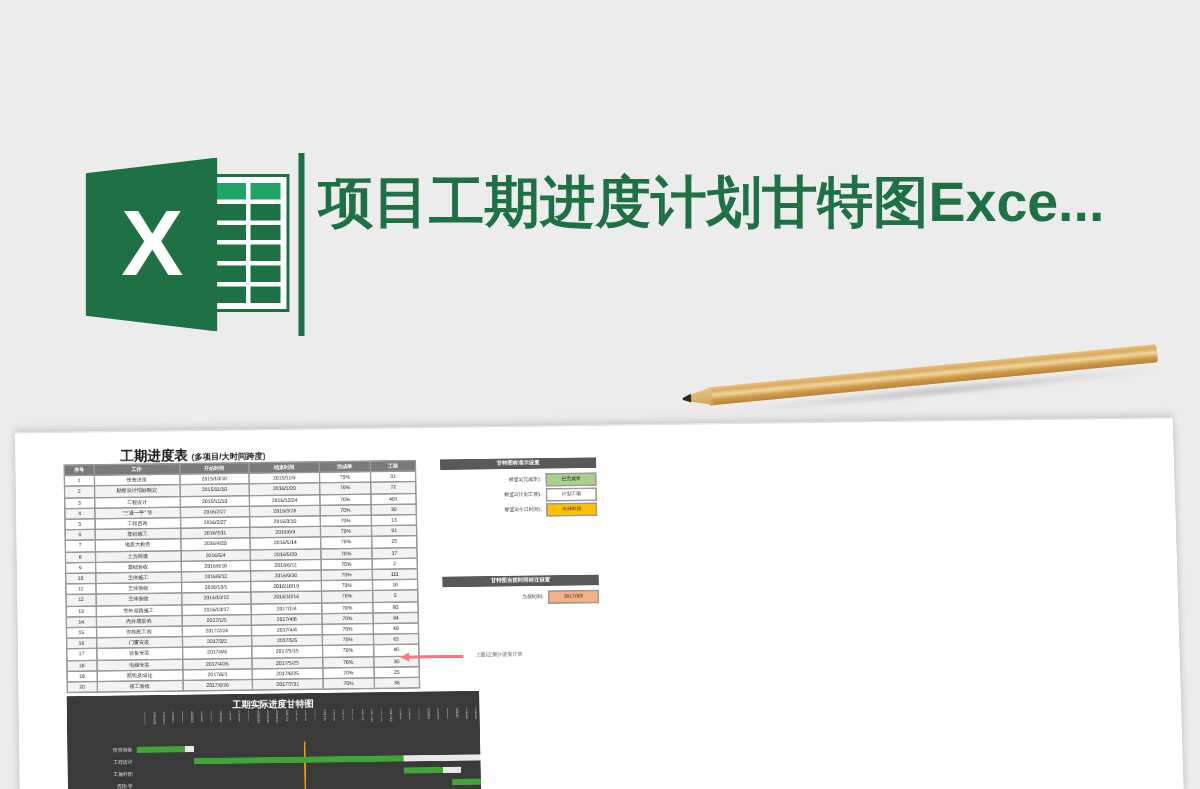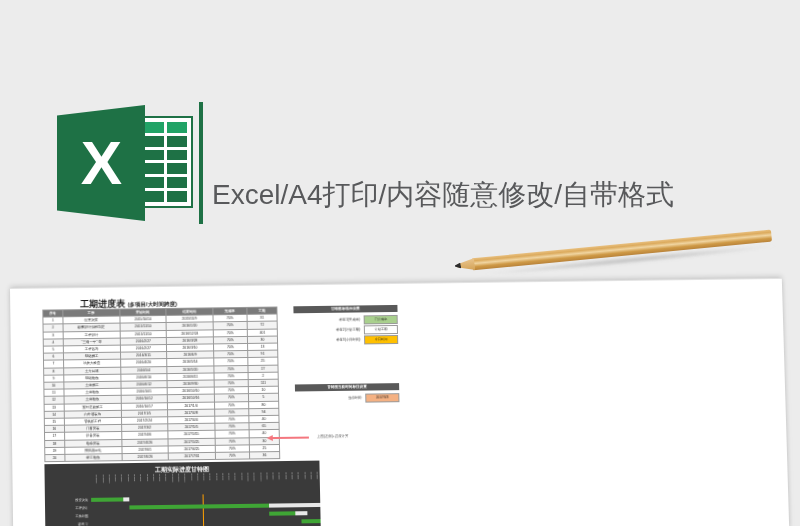--- a/index.html
+++ b/index.html
@@ -195,21 +195,21 @@
               <div class="xl-cell"></div>
             </div>
         </div>
       </div>
       <div class="xl-panel"></div>
       <div class="xl-x">X</div>
     </div>
 
     <div class="divider"></div>
 
-    <div class="subtitle">Excel/A4打印/内容随意修改/自带格式</div>
+    <div class="title">项目工期进度计划甘特图Exce...</div>
   </div>
 
   <div class="pencil">
     <div class="pencil-shadow"></div>
     <div class="pencil-body"></div>
     <div class="pencil-wood"></div>
     <div class="pencil-tip"></div>
   </div>
 
   <div class="paper">

